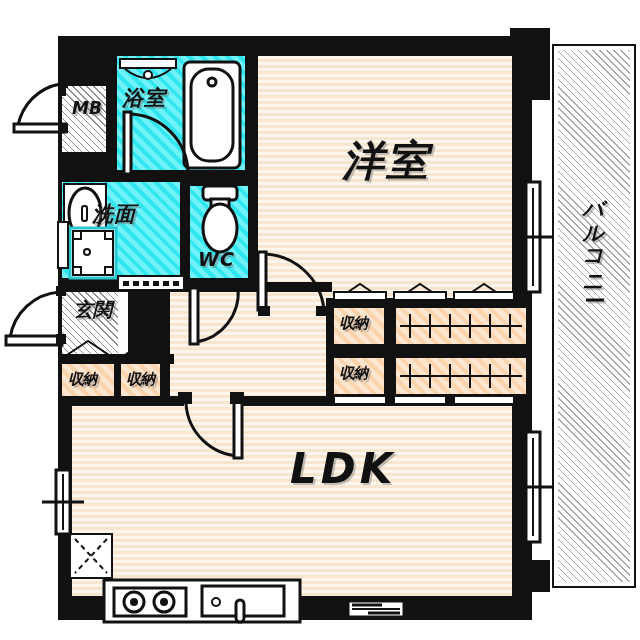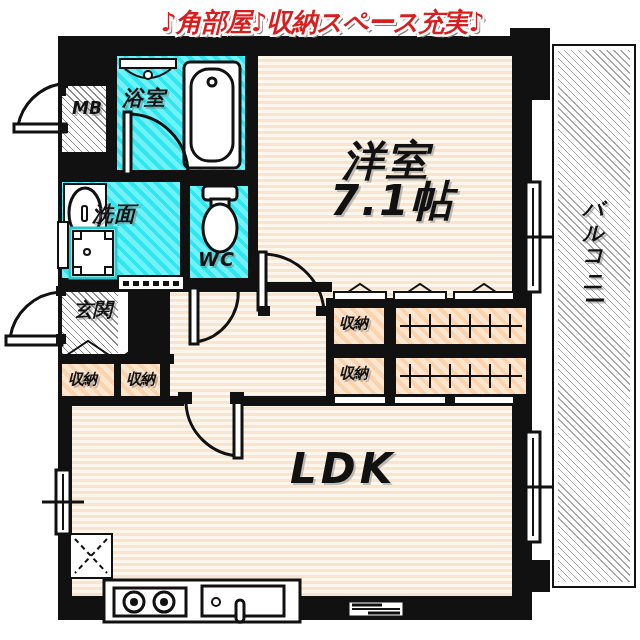--- a/index.html
+++ b/index.html
@@ -115,23 +115,20 @@
 
   
   .fx { position: absolute; z-index: 30; }
   svg { display: block; overflow: visible; }
 </style>
 </head>
 <body>
 
 <div id="plan">
 
-  <div class="banner">
-    <span>♪角部屋♪収納スペース充実♪</span>
-  </div>
 
   <div class="blk white" style="left:548px; top:40px; width:92px; height:552px;"></div>
   <div class="blk" style="left:552px; top:44px; width:84px; height:544px; border:2px solid #111; background:#fff;"></div>
   <div class="blk graylite" style="left:558px; top:50px; width:72px; height:532px;"></div>
   <div class="lbl vert" style="left:582px; top:185px;">バルコニー</div>
 
   <div class="blk wall" style="left:510px; top:28px; width:40px; height:72px;"></div>
   <div class="blk wall" style="left:518px; top:560px; width:32px; height:32px;"></div>
 
   <div class="blk wall" style="left:58px; top:36px; width:474px; height:584px;"></div>
@@ -278,21 +275,20 @@
       <path d="M2 17 L26 1 L50 17" fill="none" stroke="#111" stroke-width="2"></path>
     </svg>
   </div>
   <div class="fx" style="left:120px; top:340px;">
     <svg width="50" height="18" viewBox="0 0 50 18">
       <path d="M2 17 L25 1 L48 17" fill="none" stroke="#111" stroke-width="2"></path>
     </svg>
   </div>
 
   <div class="lbl lbl-big" style="left:342px; top:140px;">洋室</div>
-  <div class="lbl lbl-big" style="left:330px; top:180px;">7.1帖</div>
 
   <div class="blk wall" style="left:250px; top:44px; width:8px; height:134px;"></div>
 
   <div class="blk wall" style="left:326px; top:298px; width:206px; height:106px;"></div>
 
   <div class="blk closet" style="left:334px; top:308px; width:50px; height:36px;"></div>
   <div class="lbl lbl-xs" style="left:339px; top:316px; font-size:15px;">収納</div>
   <div class="blk closet" style="left:396px; top:308px; width:130px; height:36px;"></div>
   <div class="fx" style="left:400px; top:312px;">
     <svg width="122" height="28" viewBox="0 0 122 28">

